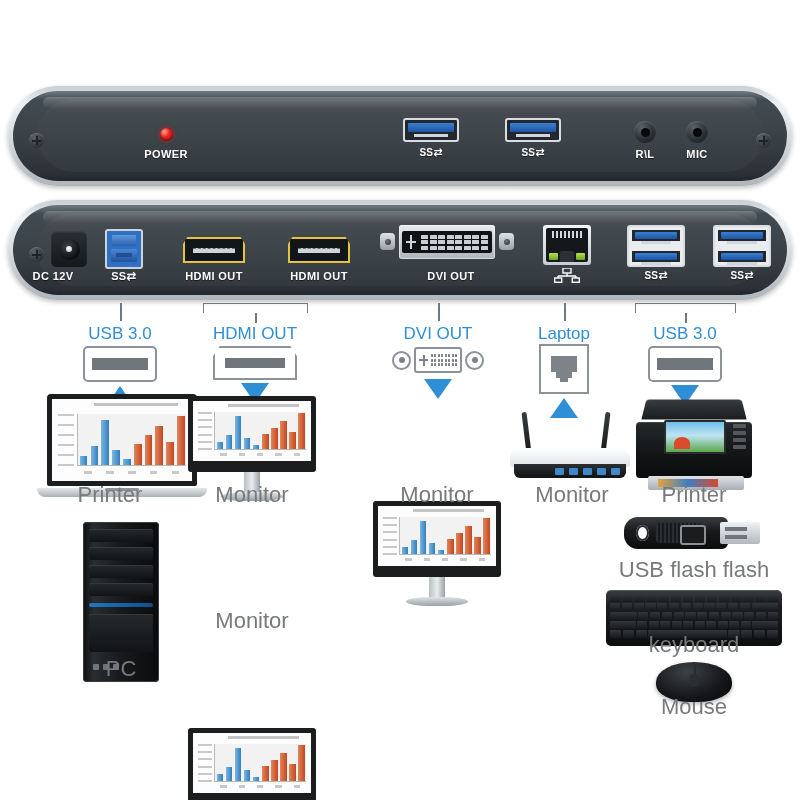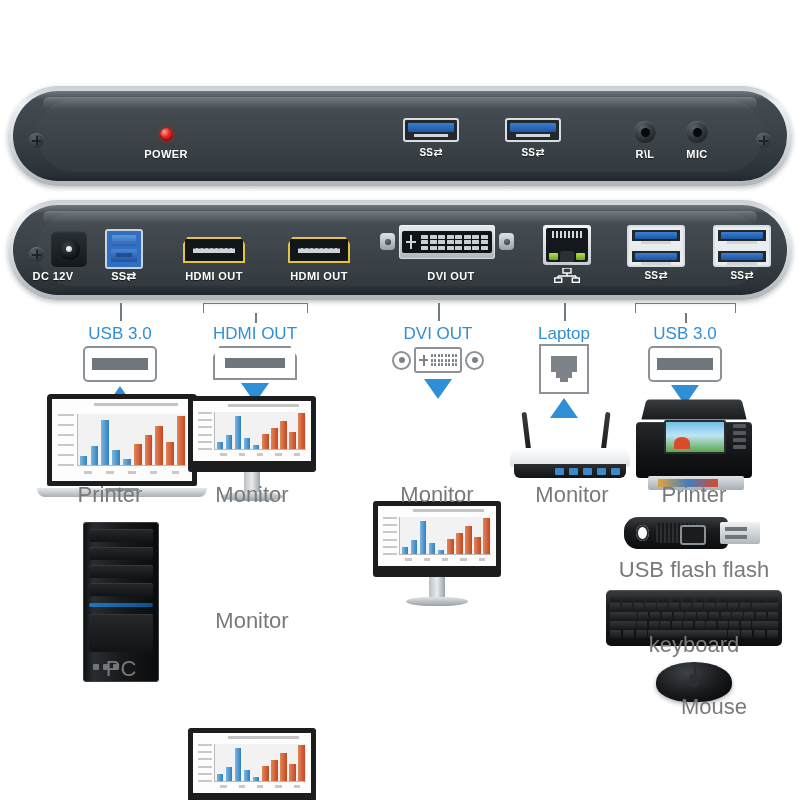--- a/index.html
+++ b/index.html
@@ -799,15 +799,15 @@
         </div>
     </div>
   </div>
   <div class="device-label" style="left:694px;top:632px;">keyboard</div>
 
   <div class="device" style="left:694px;top:662px;">
     <div id="mouse">
         <div class="split"></div>
       </div>
   </div>
-  <div class="device-label" style="left:694px;top:694px;margin-left:20px;">Mouse</div>
+  <div class="device-label" style="left:694px;top:694px;">Mouse</div>
 
 </div>
 
 </body></html>

